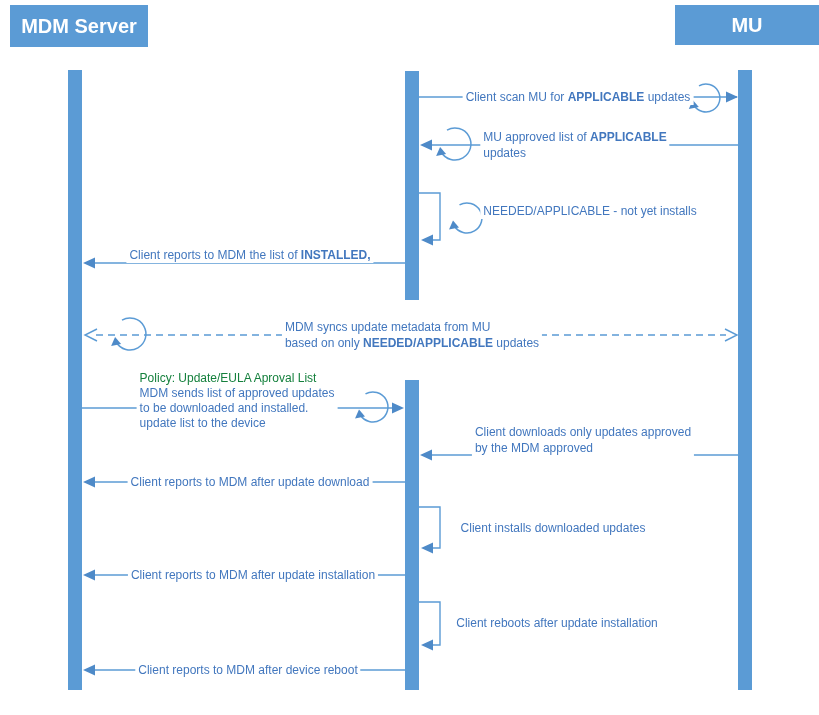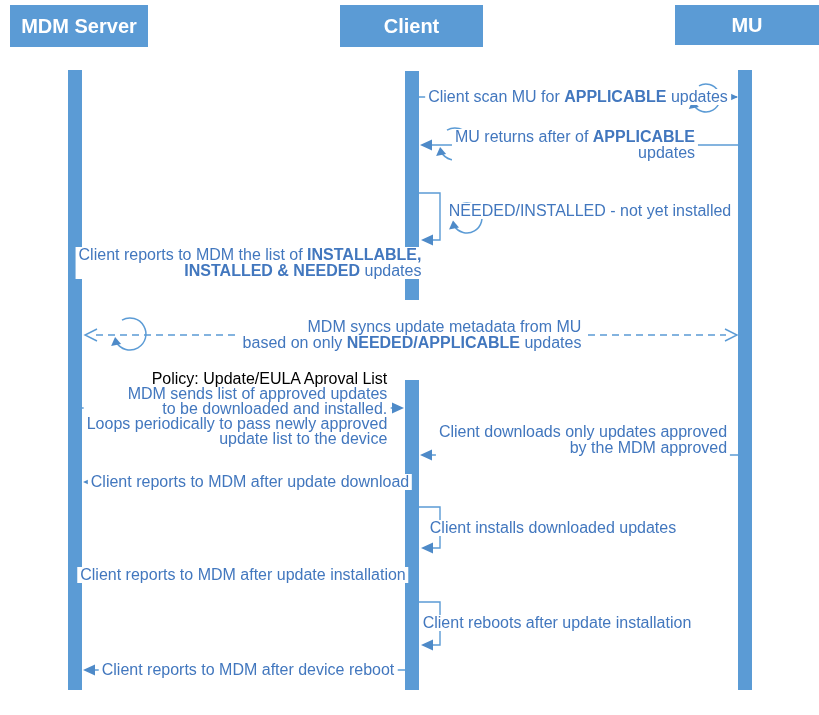--- a/index.html
+++ b/index.html
@@ -13,26 +13,26 @@
     display:flex; align-items:center; justify-content:center;
   }
   .bar { position:absolute; width:14px; background:#5B9BD5; }
   .wires { position:absolute; left:0; top:0; }
   .wires line, .wires polyline, .wires path { stroke:#5B9BD5; stroke-width:1.4; fill:none; }
   .wires path.looparc { stroke-width:1.5; }
   .wires polygon { fill:#4E8AC8; stroke:none; }
   .wires .chev { fill:none; stroke:#5B9BD5; stroke-width:1.4; }
   .wires .dash { stroke-dasharray:7 5; }
   .msg {
-    position:absolute; transform:translateX(-50%); text-align:right;
-    color:#4277BE; font-size:16px; line-height:16px;
+    position:absolute; transform:translateX(-50%); text-align:left;
+    color:#4277BE; font-size:12px; line-height:16px;
   }
   .msg .ln { display:block; white-space:nowrap; background:#ffffff; padding:0 3px; }
   .msg.note { line-height:15px; }
-  .msg .policy { color:#000000; }
+  .msg .policy { color:#15803d; }
   .msg b, .msg span.b { font-weight:bold; }
 </style>
 </head>
 <body>
 
 <div class="stage">
 
   <svg class="wires" width="819" height="715" viewBox="0 0 819 715">
     <g>
       <line x1="419" y1="97" x2="737" y2="97"></line>
@@ -96,72 +96,67 @@
   </svg>
 
   <div class="bar" style="left:68px;top:70px;height:642px"></div>
   <div class="bar" style="left:405px;top:71px;height:229px"></div>
   <div class="bar" style="left:405px;top:380px;height:332px"></div>
   <div class="bar" style="left:738px;top:70px;height:638px"></div>
 
   <div class="actor-box" style="left:10px;top:5px;width:138px;height:42px">
     <span>MDM Server</span>
   </div>
-  <div class="actor-box" style="left:340px;top:5px;width:143px;height:42px">
-    <span>Client</span>
-  </div>
   <div class="actor-box" style="left:675px;top:5px;width:144px;height:40px">
     <span>MU</span>
   </div>
 
   <div class="msg" style="left:578px;top:89px">
     <div class="ln"><span>Client scan MU for </span><span class="b">APPLICABLE</span><span> updates</span></div>
   </div>
 
   <div class="msg" style="left:575px;top:129px">
-    <div class="ln"><span>MU returns after of </span><span class="b">APPLICABLE</span></div>
+    <div class="ln"><span>MU approved list of </span><span class="b">APPLICABLE</span></div>
     <div class="ln"><span>updates</span></div>
   </div>
 
   <div class="msg" style="left:590px;top:203px">
-    <div class="ln"><span>NEEDED/INSTALLED - not yet installed</span></div>
+    <div class="ln"><span>NEEDED/APPLICABLE - not yet installs</span></div>
   </div>
 
   <div class="msg" style="left:250px;top:247px">
-    <div class="ln"><span>Client reports to MDM the list of </span><span class="b">INSTALLABLE,</span></div>
-    <div class="ln"><span class="b">INSTALLED &amp; NEEDED</span><span> updates</span></div>
+    <div class="ln"><span>Client reports to MDM the list of </span><span class="b">INSTALLED,</span></div>
   </div>
 
   <div class="msg" style="left:412px;top:319px">
     <div class="ln"><span>MDM syncs update metadata from MU</span></div>
     <div class="ln"><span>based on only </span><span class="b">NEEDED/APPLICABLE</span><span> updates</span></div>
   </div>
 
   <div class="msg note" style="left:237px;top:371px">
     <div class="ln policy">Policy: Update/EULA Aproval List</div>
     <div class="ln"><span>MDM sends list of approved updates</span></div>
     <div class="ln"><span>to be downloaded and installed.</span></div>
-    <div class="ln"><span>Loops periodically to pass newly approved</span></div>
     <div class="ln"><span>update list to the device</span></div>
   </div>
 
   <div class="msg" style="left:583px;top:424px">
     <div class="ln"><span>Client downloads only updates approved</span></div>
     <div class="ln"><span>by the MDM approved</span></div>
   </div>
 
   <div class="msg" style="left:553px;top:520px">
     <div class="ln"><span>Client installs downloaded updates</span></div>
   </div>
 
   <div class="msg" style="left:250px;top:474px">
     <div class="ln"><span>Client reports to MDM after update download</span></div>
   </div>
 
-  <div class="msg" style="left:243px;top:567px">
+  <div class="msg" style="left:253px;top:567px">
     <div class="ln"><span>Client reports to MDM after update installation</span></div>
   </div>
 
   <div class="msg" style="left:557px;top:615px">
     <div class="ln"><span>Client reboots after update installation</span></div>
   </div>
 
   <div class="msg" style="left:248px;top:662px">
     <div class="ln"><span>Client reports to MDM after device reboot</span></div>
   </div>

